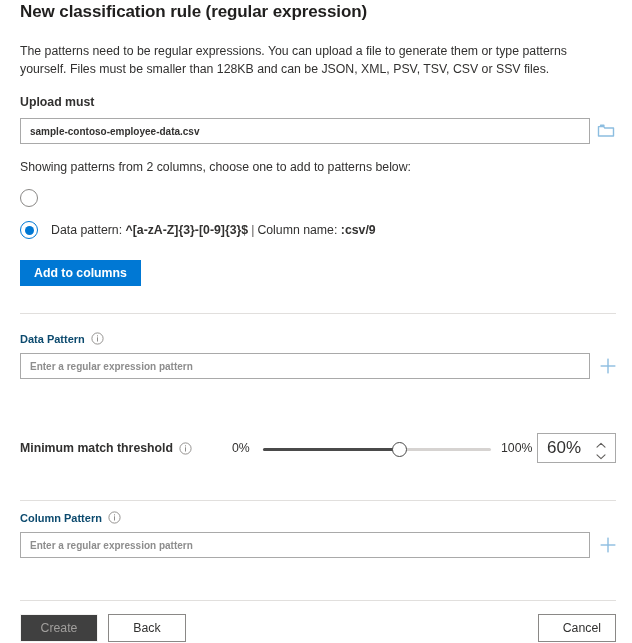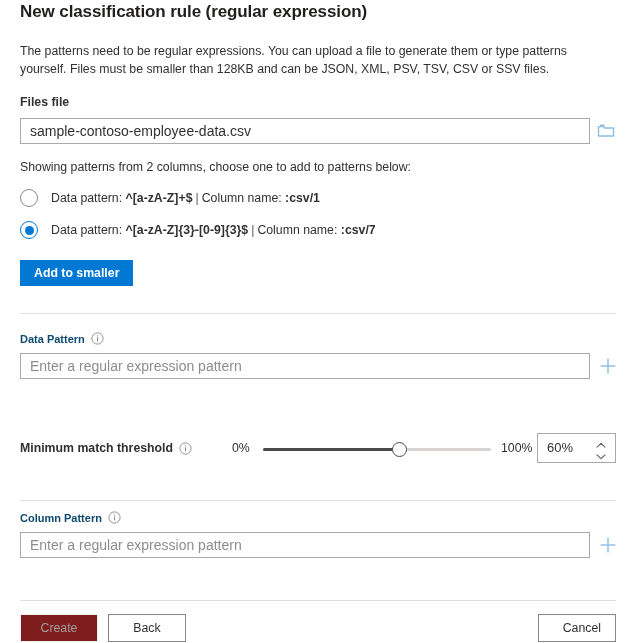--- a/index.html
+++ b/index.html
@@ -56,25 +56,26 @@
   }
   #upload-label { left: 20px; top: 95px; }
 
   .textbox {
     position: absolute;
     box-sizing: border-box;
     height: 26px;
     border: 1px solid #a9a9a9;
     background: #ffffff;
     font-family: "Liberation Sans", sans-serif;
-    font-size: 14px;
+    font-size: 10px;
     color: #323130;
     padding: 0 9px;
     line-height: 24px;
     outline: none;
+    font-weight: bold;
   }
   .textbox::placeholder { color: #8d8d8d; opacity: 1; }
 
   #upload-input {
     left: 20px;
     top: 118px;
     width: 570px;
   }
 
   .folder-icon {
@@ -279,21 +280,21 @@
     height: 30px;
     border: 1px solid #a9a9a9;
     background: #ffffff;
     box-sizing: border-box;
   }
   #threshold-spinner .value {
     position: absolute;
     left: 9px;
     top: 0;
     line-height: 28px;
-    font-size: 13px;
+    font-size: 17px;
     color: #323130;
   }
   .spin-buttons {
     position: absolute;
     right: 7px;
     top: 0;
     width: 14px;
     height: 28px;
     display: flex;
     flex-direction: column;
@@ -317,21 +318,21 @@
     font-size: 12.3px;
     background: #ffffff;
     border: 1px solid #8a8886;
     color: #323130;
     cursor: pointer;
     padding: 0 14px;
   }
   #create-button {
     left: 20px;
     top: 614px;
-    background: #7f1d1d;
+    background: #404040;
     border: 1px solid #f3f2f1;
     color: #a19f9d;
     cursor: default;
   }
   #back-button {
     left: 108px;
     top: 614px;
   }
   #cancel-button {
     left: 538px;
@@ -340,46 +341,43 @@
   }
 </style>
 </head>
 <body>
 
 <div class="panel">
 
   <div class="page-title">New classification rule (regular expression)</div>
   <div class="description">The patterns need to be regular expressions. You can upload a file to generate them or type patterns yourself. Files must be smaller than 128KB and can be JSON, XML, PSV, TSV, CSV or SSV files.</div>
 
-  <div class="field-label" id="upload-label">Files file</div>
+  <div class="field-label" id="upload-label">Upload must</div>
   <input class="textbox" id="upload-input" type="text" value="sample-contoso-employee-data.csv" style="">
   <span class="folder-icon">
     <svg width="18" height="18" viewBox="0 0 18 18" fill="none" xmlns="http://www.w3.org/2000/svg">
       <path d="M1.5 4.6h5.2l1.1 1.4H16.5v8H1.5z" stroke="#8cbde0" stroke-width="1.4" fill="none" stroke-linejoin="round"></path>
       <path d="M3.6 4.6V3.2h3.3v1.4" stroke="#8cbde0" stroke-width="1.4" fill="none" stroke-linejoin="round"></path>
     </svg>
   </span>
 
   <div class="showing-text">Showing patterns from 2 columns, choose one to add to patterns below:</div>
 
   <div class="radio-row" id="radio-row-0">
     <span class="radio-mark"></span>
-    <span class="radio-label">
-      <span>Data pattern: </span><span class="mono-strong">^[a-zA-Z]+$</span><span class="sep">|</span><span>Column name: </span><span class="mono-strong">:csv/1</span>
-    </span>
   </div>
 
   <div class="radio-row selected" id="radio-row-1">
     <span class="radio-mark"></span>
     <span class="radio-label">
-      <span>Data pattern: </span><span class="mono-strong">^[a-zA-Z]{3}-[0-9]{3}$</span><span class="sep">|</span><span>Column name: </span><span class="mono-strong">:csv/7</span>
+      <span>Data pattern: </span><span class="mono-strong">^[a-zA-Z]{3}-[0-9]{3}$</span><span class="sep">|</span><span>Column name: </span><span class="mono-strong">:csv/9</span>
     </span>
   </div>
 
-  <button id="add-patterns-button">Add to smaller</button>
+  <button id="add-patterns-button">Add to columns</button>
 
   <div class="divider" id="divider-1"></div>
 
   <div class="label-with-info" id="data-pattern-label">
     <span>Data Pattern</span>
     <span class="info-icon">
       <svg width="13" height="13" viewBox="0 0 13 13" xmlns="http://www.w3.org/2000/svg">
         <circle cx="6.5" cy="6.5" r="5.6" stroke="#8a8886" stroke-width="0.9" fill="none"></circle>
         <rect x="6.05" y="5.3" width="0.95" height="4.2" fill="#8a8886"></rect>
         <rect x="6.05" y="3.3" width="0.95" height="1.1" fill="#8a8886"></rect>

